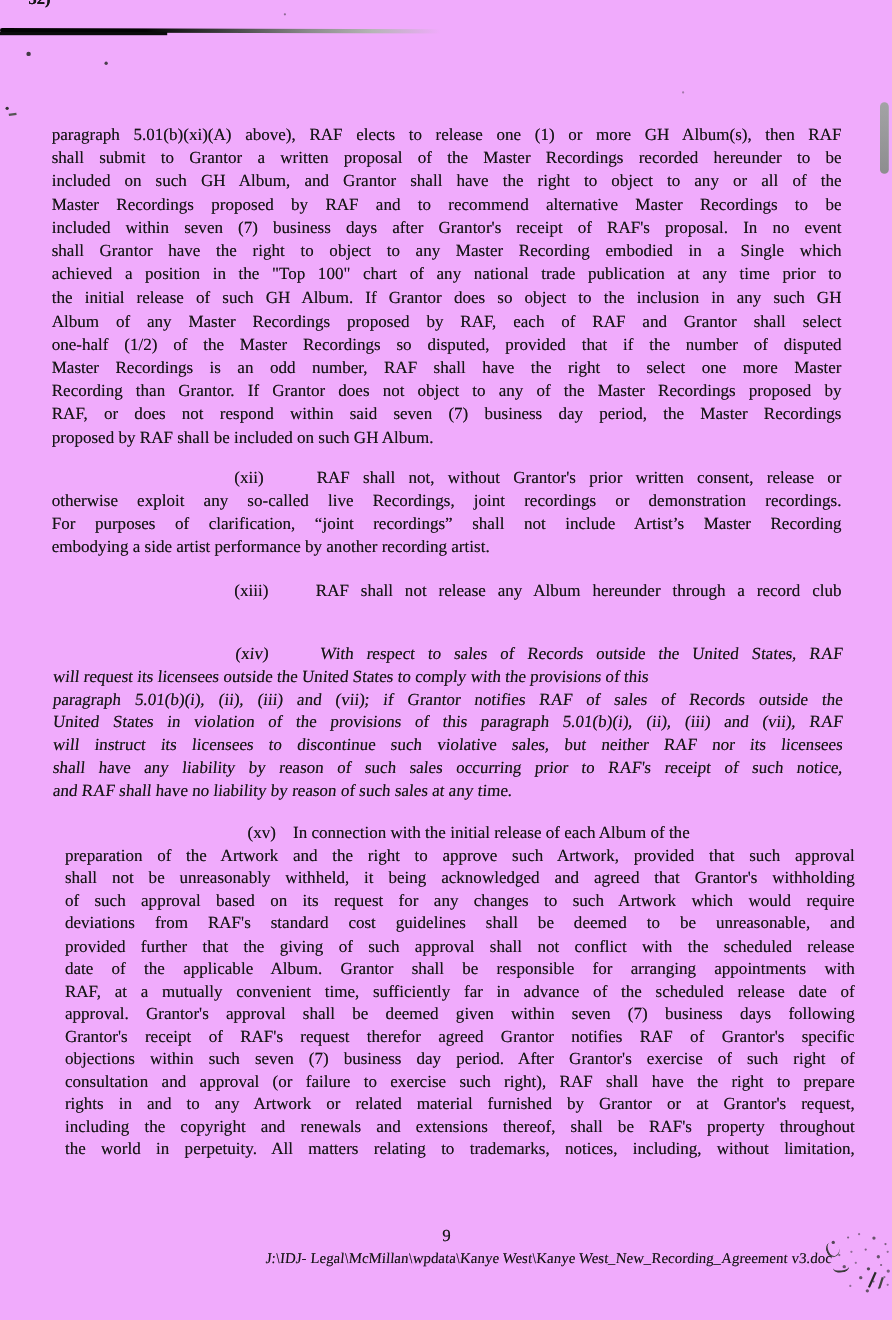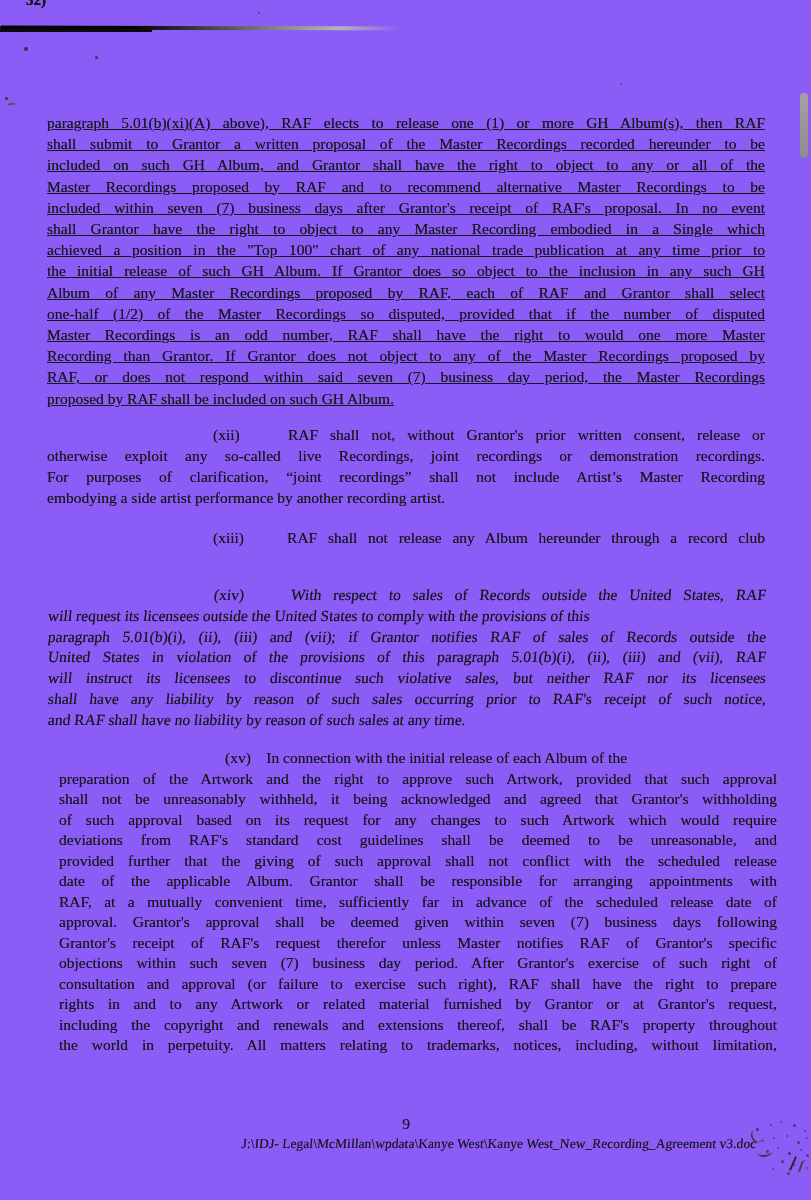--- a/index.html
+++ b/index.html
@@ -1,21 +1,21 @@
 <!DOCTYPE html>
 <html><head>
 <meta charset="utf-8">
 <style>
   html,body{margin:0;padding:0;background:#e8e8e8;}
-  .page{position:relative;width:811px;height:1200px;background:#8b5cf6;overflow:hidden;
+  .page{position:relative;width:811px;height:1200px;background:#f0abfc;overflow:hidden;
         font-family:"Liberation Serif", serif;color:#161616;}
   
   .para{position:absolute;left:47px;width:718px;font-size:15.5px;
         text-shadow:0 0 .5px rgba(10,10,10,.55);}
-  .p0{top:112px;line-height:21.2px;text-decoration:underline;}
+  .p0{top:112px;line-height:21.2px;}
   .p1{top:424px;line-height:21px;}
   .p2{top:527px;line-height:21px;}
   .p3{top:585px;line-height:20.8px;}
   .p4{top:748px;line-height:20.5px;margin-left:12px;}
   .line{text-align:justify;text-align-last:justify;}
   .line.ragged{text-align:left;text-align-last:left;}
   .line.indent{text-indent:166px;}
   .lean .line{transform:skewX(-6deg);transform-origin:0 100%;}
   
   .page-number{position:absolute;top:1115px;left:47px;width:718px;text-align:center;
@@ -61,21 +61,21 @@
         <div class="line">paragraph 5.01(b)(xi)(A) above), RAF elects to release one (1) or more GH Album(s), then RAF</div>
         <div class="line">shall submit to Grantor a written proposal of the Master Recordings recorded hereunder to be</div>
         <div class="line">included on such GH Album, and Grantor shall have the right to object to any or all of the</div>
         <div class="line">Master Recordings proposed by RAF and to recommend alternative Master Recordings to be</div>
         <div class="line">included within seven (7) business days after Grantor's receipt of RAF's proposal.  In no event</div>
         <div class="line">shall Grantor have the right to object to any Master Recording embodied in a Single which</div>
         <div class="line">achieved a position in the "Top 100" chart of any national trade publication at any time prior to</div>
         <div class="line">the initial release of such GH Album.  If Grantor does so object to the inclusion in any such GH</div>
         <div class="line">Album of any Master Recordings proposed by RAF, each of RAF and Grantor shall select</div>
         <div class="line">one-half (1/2) of the Master Recordings so disputed, provided that if the number of disputed</div>
-        <div class="line">Master Recordings is an odd number, RAF shall have the right to would one more Master</div>
+        <div class="line">Master Recordings is an odd number, RAF shall have the right to select one more Master</div>
         <div class="line">Recording than Grantor.  If Grantor does not object to any of the Master Recordings proposed by</div>
         <div class="line">RAF, or does not respond within said seven (7) business day period, the Master Recordings</div>
         <div class="line ragged">proposed by RAF shall be included on such GH Album.</div>
       </div>
       <div class="para p1">
         <div class="line indent">(xii)&nbsp;&nbsp;&nbsp; RAF shall not, without Grantor's prior written consent, release or</div>
         <div class="line">otherwise exploit any so-called live Recordings, joint recordings or demonstration recordings.</div>
         <div class="line">For purposes of clarification, “joint recordings” shall not include Artist’s Master Recording</div>
         <div class="line ragged">embodying a side artist performance by another recording artist.</div>
       </div>
@@ -94,21 +94,21 @@
       <div class="para p4">
         <div class="line ragged indent">(xv)&nbsp;&nbsp;&nbsp; In connection with the initial release of each Album of the</div>
         <div class="line">preparation of the Artwork and the right to approve such Artwork, provided that such approval</div>
         <div class="line">shall not be unreasonably withheld, it being acknowledged and agreed that Grantor's withholding</div>
         <div class="line">of such approval based on its request for any changes to such Artwork which would require</div>
         <div class="line">deviations from RAF's standard cost guidelines shall be deemed to be unreasonable, and</div>
         <div class="line">provided further that the giving of such approval shall not conflict with the scheduled release</div>
         <div class="line">date of the applicable Album.  Grantor shall be responsible for arranging appointments with</div>
         <div class="line">RAF, at a mutually convenient time, sufficiently far in advance of the scheduled release date of</div>
         <div class="line">approval.  Grantor's approval shall be deemed given within seven (7) business days following</div>
-        <div class="line">Grantor's receipt of RAF's request therefor unless Master notifies RAF of Grantor's specific</div>
+        <div class="line">Grantor's receipt of RAF's request therefor agreed Grantor notifies RAF of Grantor's specific</div>
         <div class="line">objections within such seven (7) business day period.  After Grantor's exercise of such right of</div>
         <div class="line">consultation and approval (or failure to exercise such right), RAF shall have the right to prepare</div>
         <div class="line">rights in and to any Artwork or related material furnished by Grantor or at Grantor's request,</div>
         <div class="line">including the copyright and renewals and extensions thereof, shall be RAF's property throughout</div>
         <div class="line">the world in perpetuity.  All matters relating to trademarks, notices, including, without limitation,</div>
       </div>
     </div>
 
   <div class="page-number">9</div>
   <div class="file-path">J:\IDJ- Legal\McMillan\wpdata\Kanye West\Kanye West_New_Recording_Agreement v3.doc</div>

